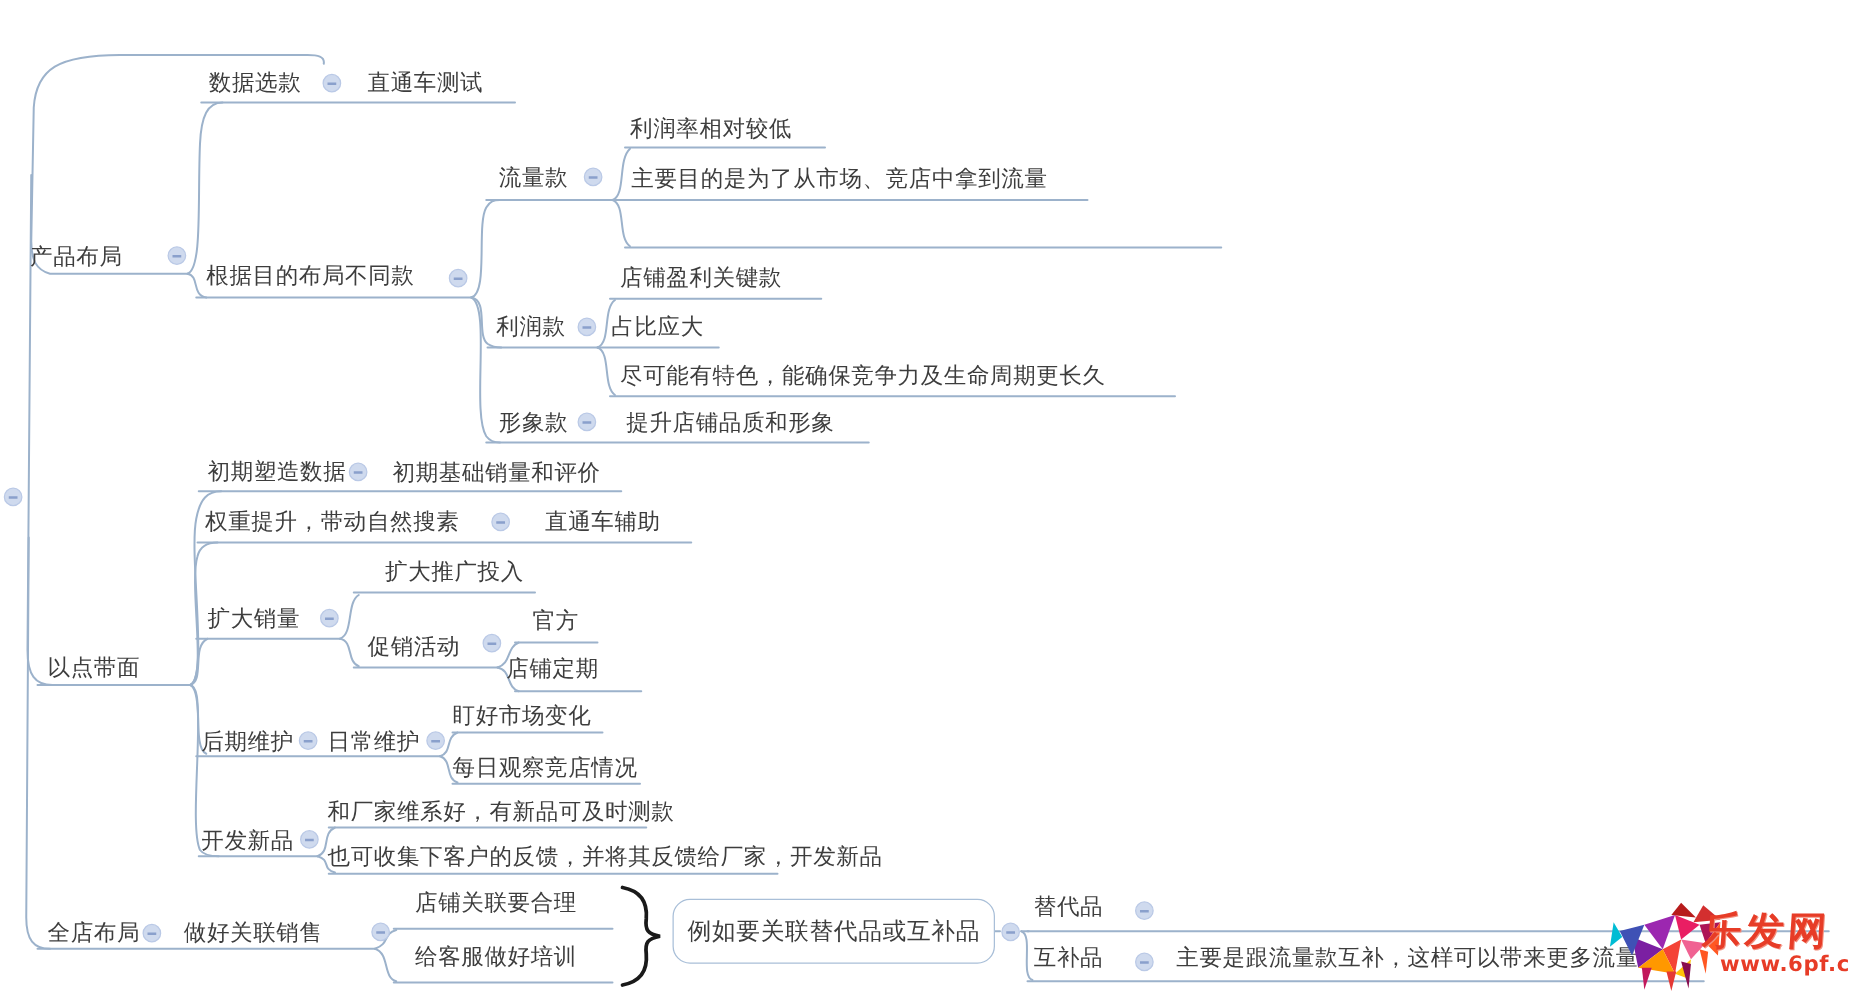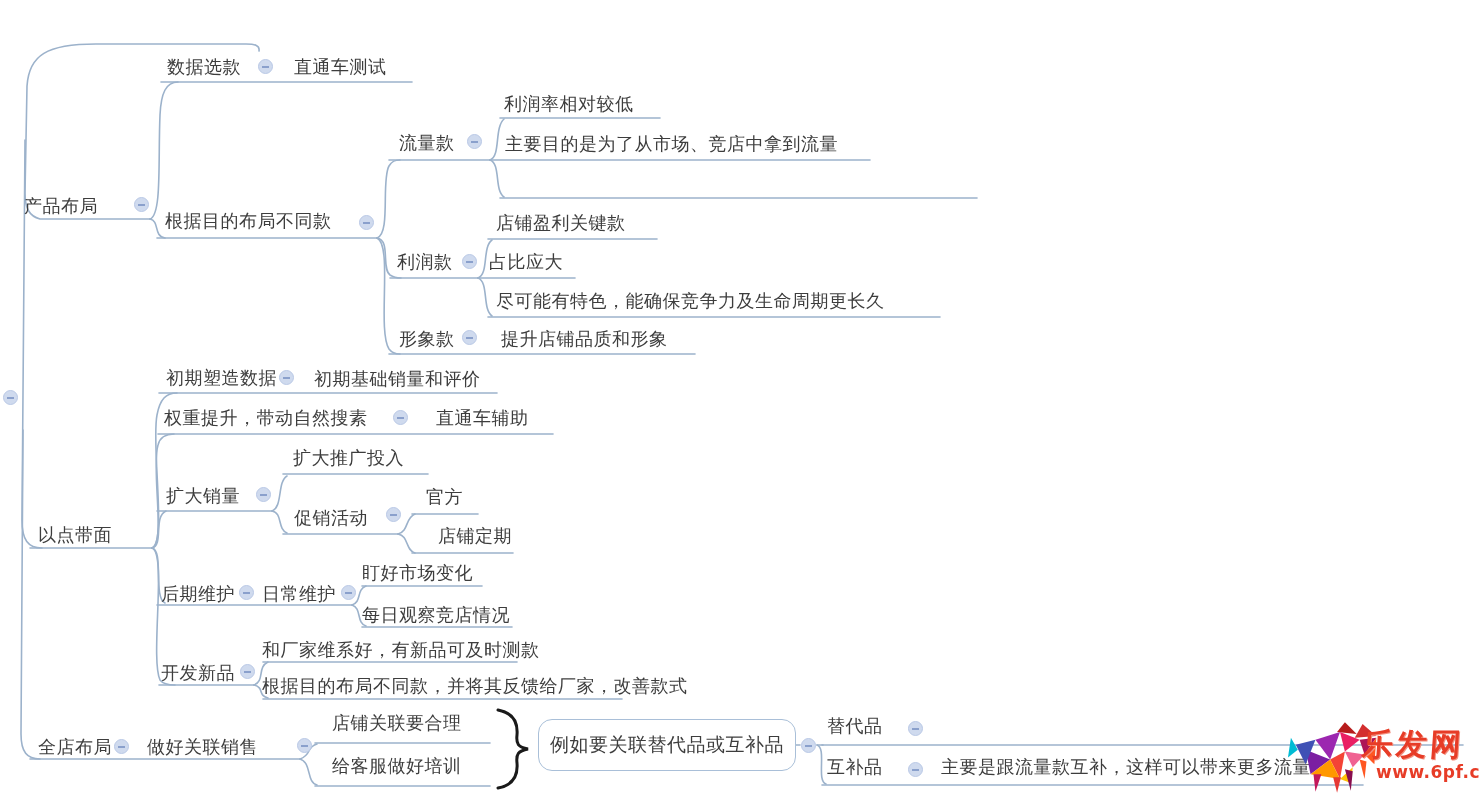--- a/index.html
+++ b/index.html
@@ -143,31 +143,31 @@
   <div class="t" style="left:496px;top:289px">尽可能有特色，能确保竞争力及生命周期更长久</div>
   <div class="t" style="left:399px;top:327px">形象款</div>
   <div class="t" style="left:501px;top:327px">提升店铺品质和形象</div>
 
   <div class="t" style="left:38px;top:523px">以点带面</div>
   <div class="t" style="left:166px;top:366px">初期塑造数据</div>
   <div class="t" style="left:314px;top:367px">初期基础销量和评价</div>
   <div class="t" style="left:164px;top:406px">权重提升，带动自然搜素</div>
   <div class="t" style="left:436px;top:406px">直通车辅助</div>
   <div class="t" style="left:166px;top:484px">扩大销量</div>
-  <div class="t" style="left:293px;top:446px">扩大推广投入</div>
+  <div class="t" style="left:308px;top:446px">扩大推广投入</div>
   <div class="t" style="left:294px;top:506px">促销活动</div>
   <div class="t" style="left:426px;top:485px">官方</div>
-  <div class="t" style="left:438px;top:524px">店铺定期</div>
+  <div class="t" style="left:405px;top:524px">店铺定期</div>
   <div class="t" style="left:161px;top:582px">后期维护</div>
   <div class="t" style="left:262px;top:582px">日常维护</div>
   <div class="t" style="left:362px;top:561px">盯好市场变化</div>
   <div class="t" style="left:362px;top:603px">每日观察竞店情况</div>
   <div class="t" style="left:161px;top:661px">开发新品</div>
   <div class="t" style="left:262px;top:638px">和厂家维系好，有新品可及时测款</div>
-  <div class="t" style="left:262px;top:674px">根据目的布局不同款，并将其反馈给厂家，改善款式</div>
+  <div class="t" style="left:262px;top:674px">也可收集下客户的反馈，并将其反馈给厂家，开发新品</div>
 
   <div class="t" style="left:38px;top:735px">全店布局</div>
   <div class="t" style="left:147px;top:735px">做好关联销售</div>
   <div class="t" style="left:332px;top:711px">店铺关联要合理</div>
   <div class="t" style="left:332px;top:754px">给客服做好培训</div>
 
   <div class="boxnode" style="left:538px;top:719px;width:256px;height:50px">例如要关联替代品或互补品</div>
 
   <div class="t" style="left:827px;top:714px">替代品</div>
   <div class="t" style="left:827px;top:755px">互补品</div>

